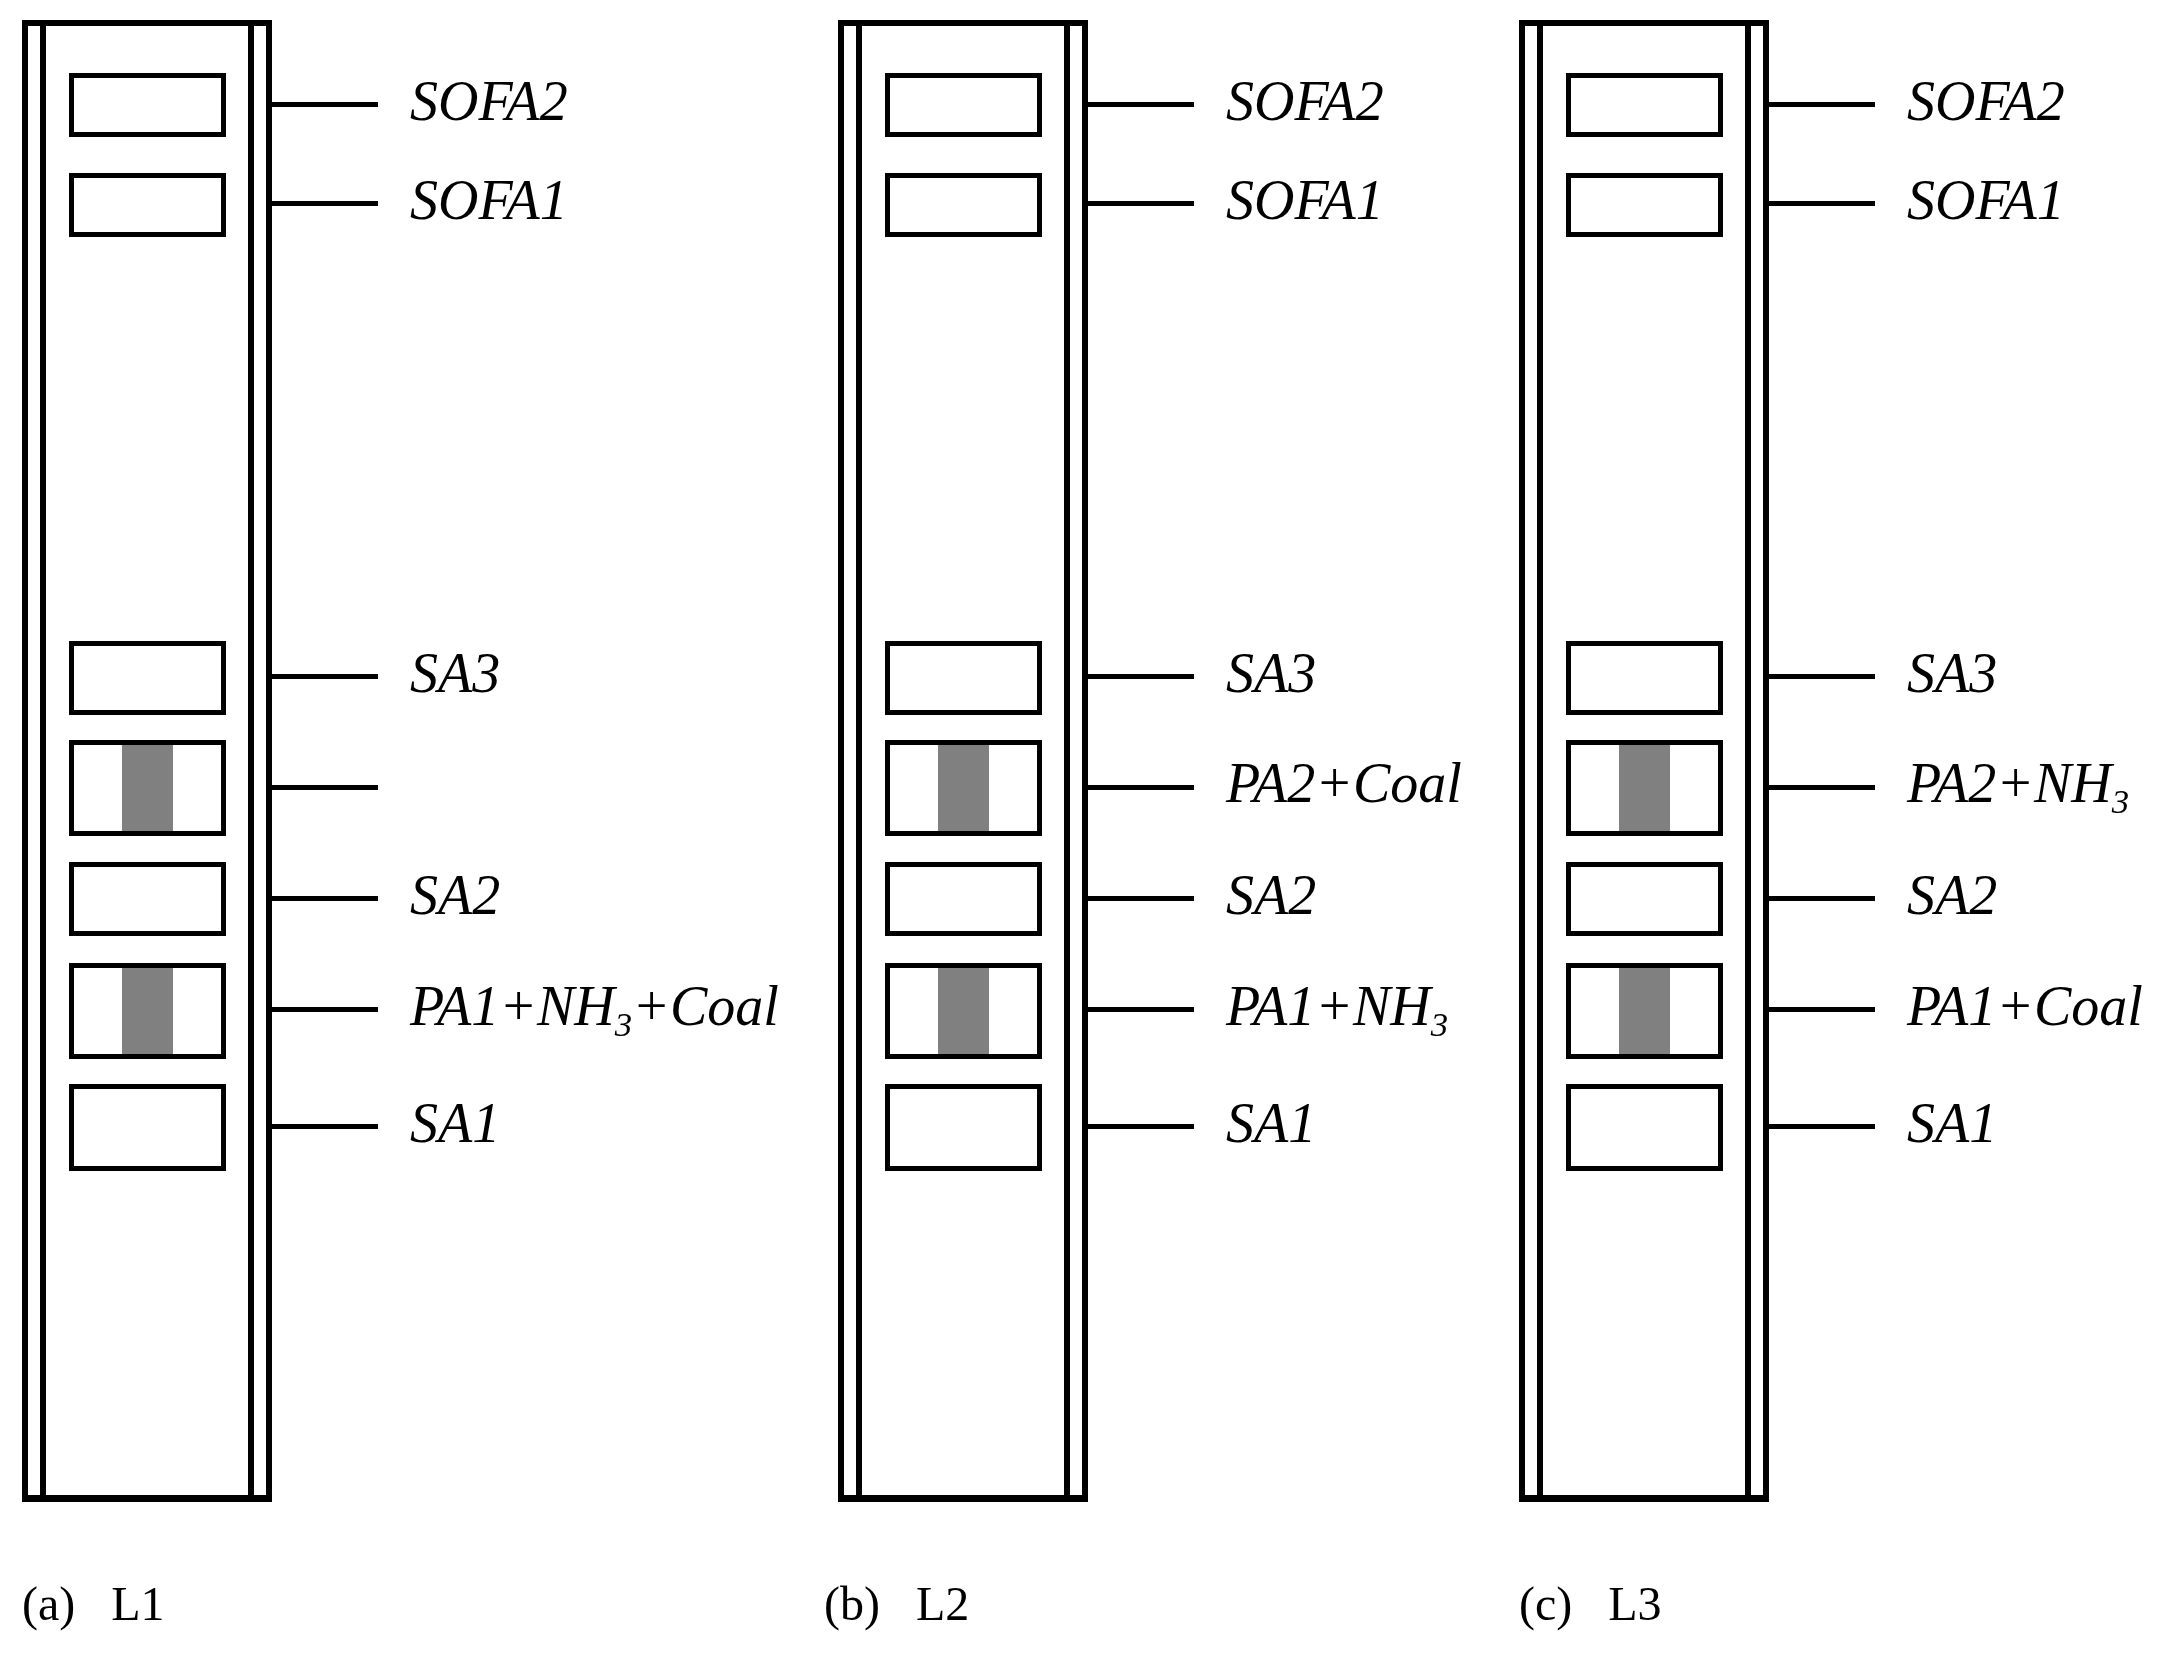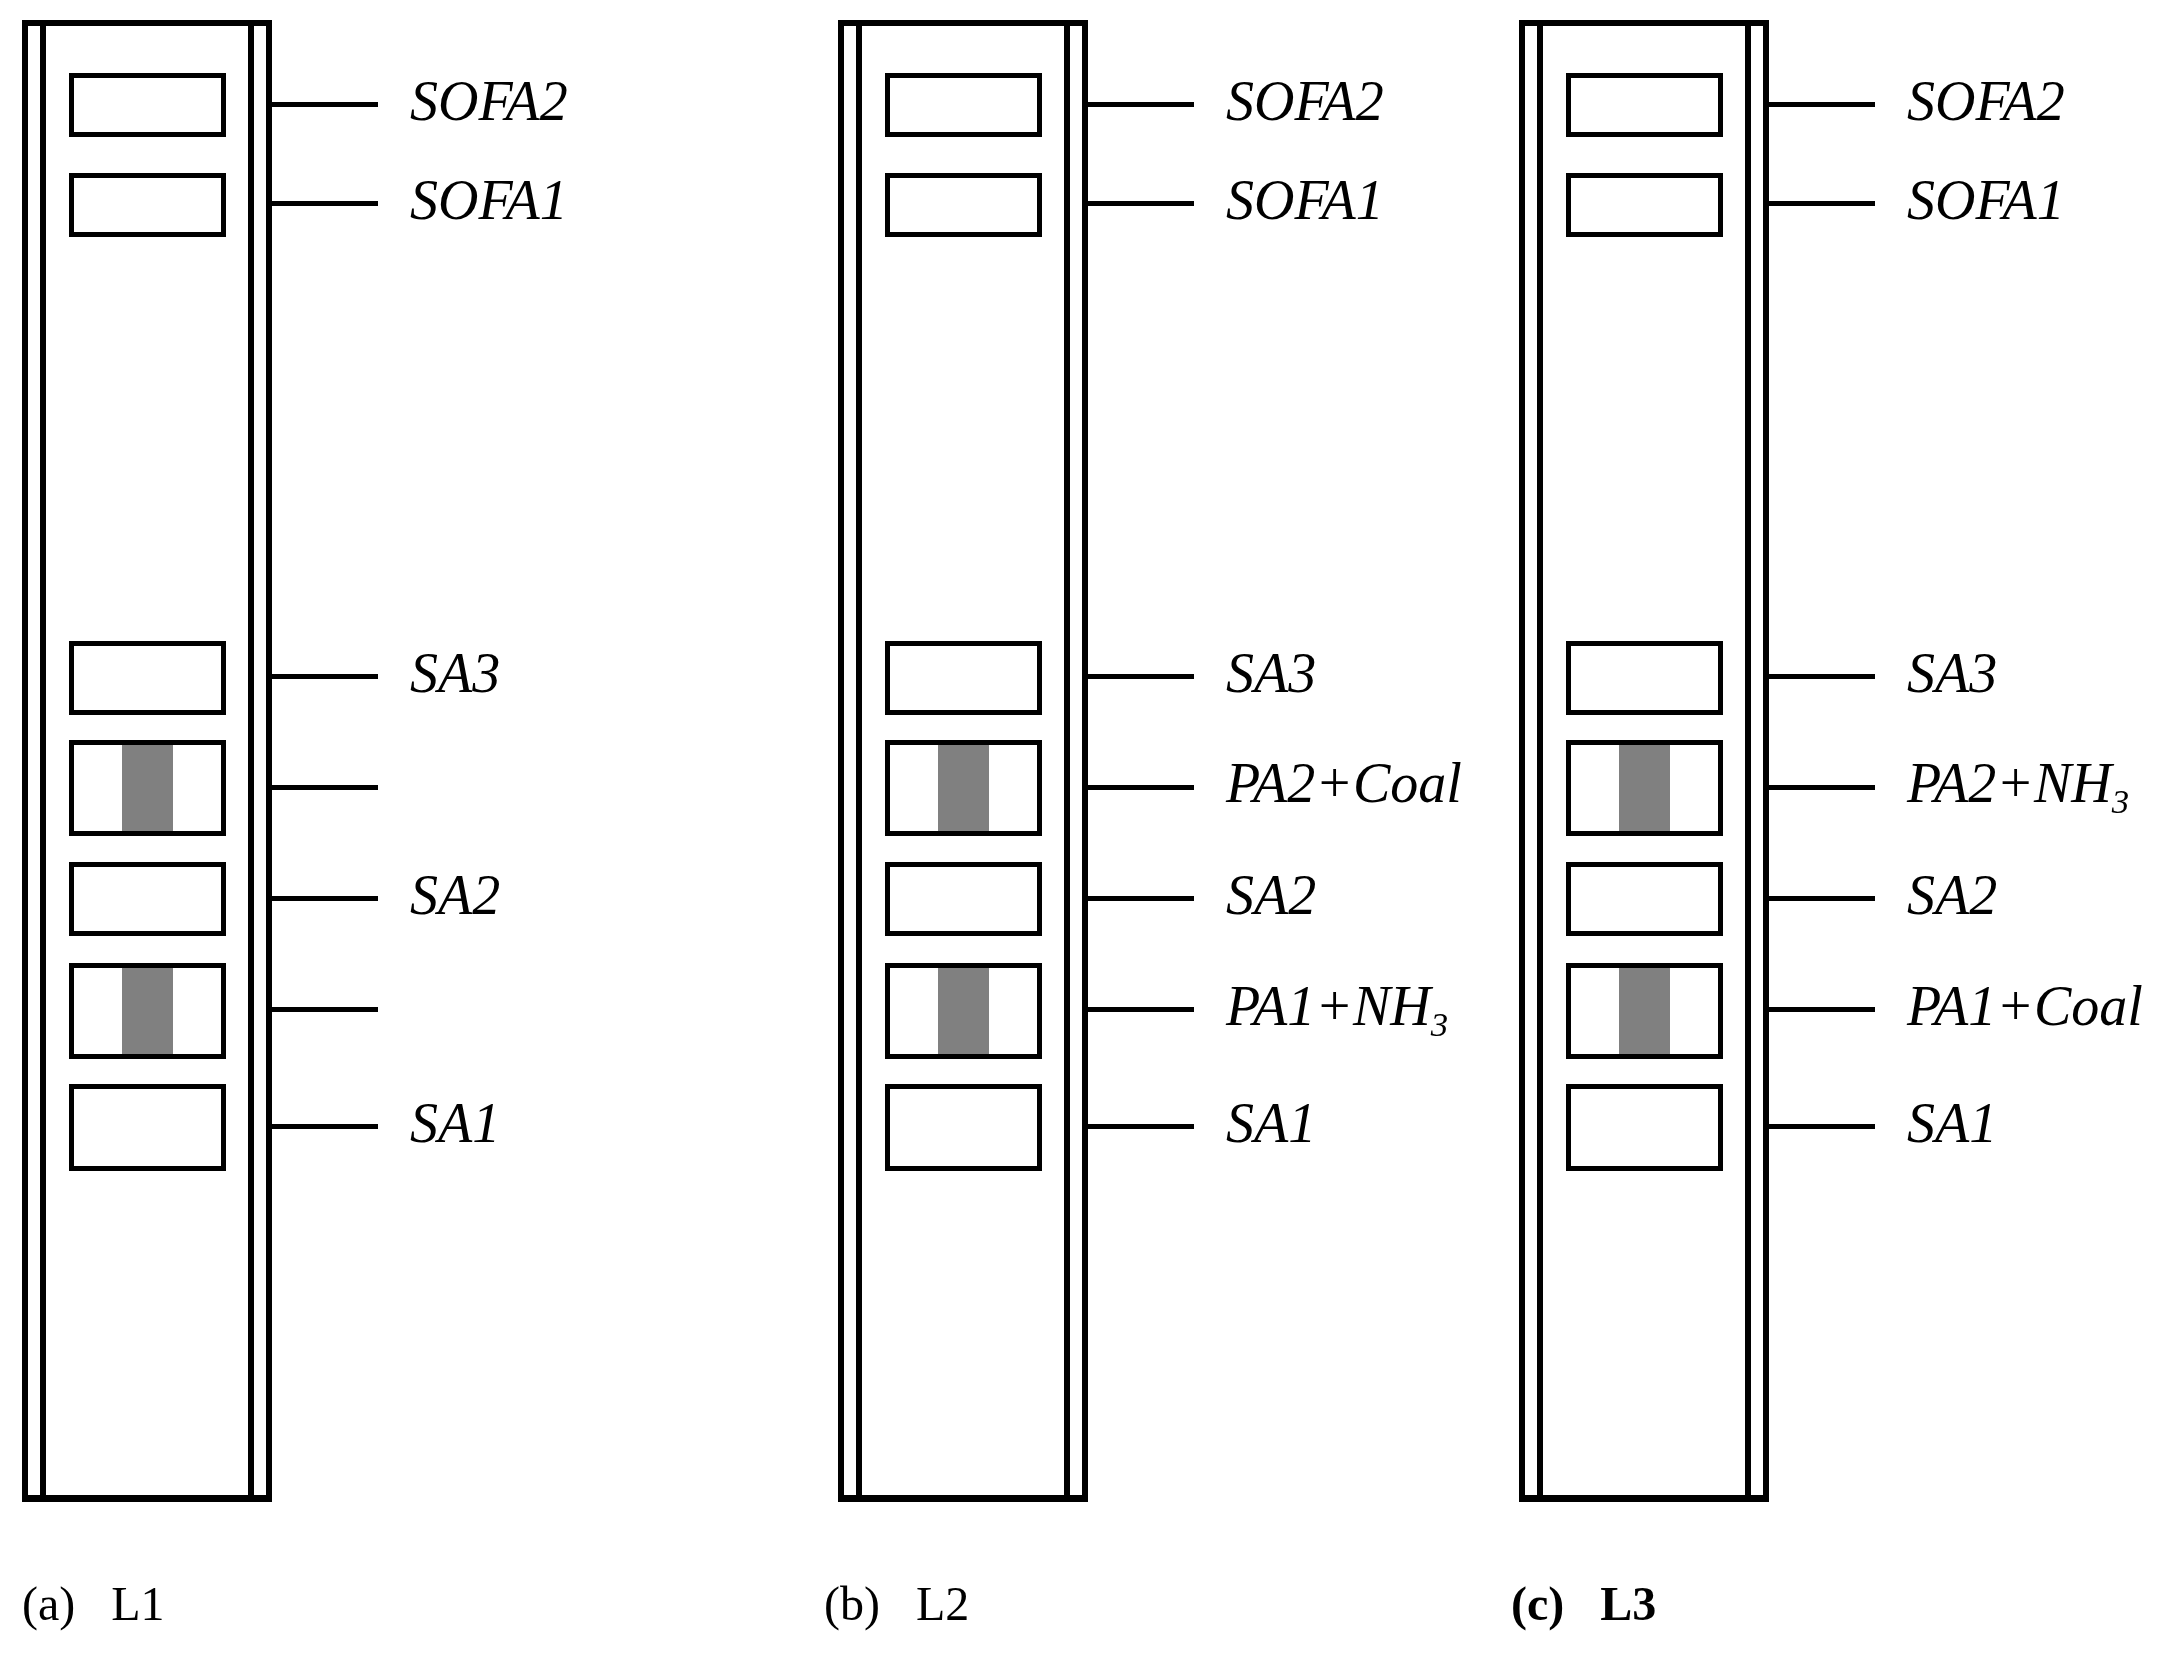--- a/index.html
+++ b/index.html
@@ -38,20 +38,21 @@
       <div class="leader" style="left: 272px; top: 102px; width: 106px;"></div>
       <div class="lbl" style="left: 410px; top: 73px;"><span>SOFA2</span></div>
       <div class="leader" style="left: 272px; top: 201px; width: 106px;"></div>
       <div class="lbl" style="left: 410px; top: 172px;"><span>SOFA1</span></div>
       <div class="leader" style="left: 272px; top: 674px; width: 106px;"></div>
       <div class="lbl" style="left: 410px; top: 645px;"><span>SA3</span></div>
       <div class="leader" style="left: 272px; top: 785px; width: 106px;"></div>
       <div class="leader" style="left: 272px; top: 896px; width: 106px;"></div>
       <div class="lbl" style="left: 410px; top: 867px;"><span>SA2</span></div>
       <div class="leader" style="left: 272px; top: 1007px; width: 106px;"></div>
+      <div class="lbl" style="left: 410px; top: 978px;"><span>PA1+NH</span><sub>3</sub><span>+Coal</span></div>
       <div class="leader" style="left: 272px; top: 1124px; width: 106px;"></div>
       <div class="lbl" style="left: 410px; top: 1095px;"><span>SA1</span></div>
       <div class="column">
         <div class="cap-top"></div>
         <div class="cap-bottom"></div>
         <div class="wall-outer-left"></div>
         <div class="wall-inner-left"></div>
         <div class="wall-inner-right"></div>
         <div class="wall-outer-right"></div>
         <div class="burner" style="top: 53px; height: 64px;"></div>
@@ -131,16 +132,16 @@
         <div class="burner" style="top: 621px; height: 74px;"></div>
         <div class="burner" style="top: 720px; height: 96px;">
           <div class="band"></div>
         </div>
         <div class="burner" style="top: 842px; height: 74px;"></div>
         <div class="burner" style="top: 943px; height: 96px;">
           <div class="band"></div>
         </div>
         <div class="burner" style="top: 1064px; height: 87px;"></div>
       </div>
-      <div class="caption" style="left: 14px; top: 1576px; font-weight: bold;"><span>(c)</span><span>&nbsp;&nbsp;&nbsp;</span><span>L3</span></div>
+      <div class="caption" style="left: 22px; top: 1576px;"><span>(c)</span><span>&nbsp;&nbsp;&nbsp;</span><span>L3</span></div>
     </div>
   </div>
 
 
 </body></html>

